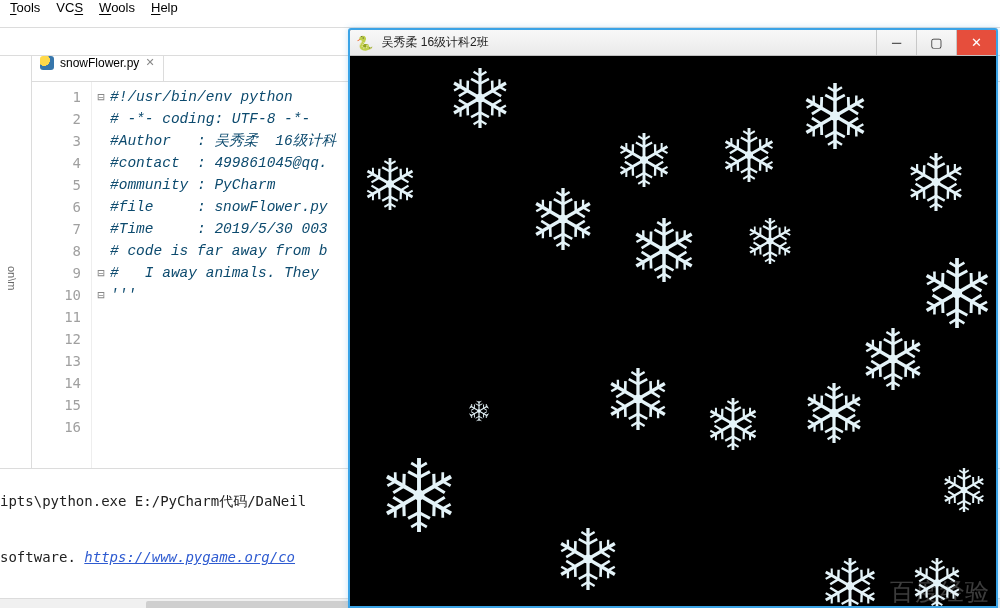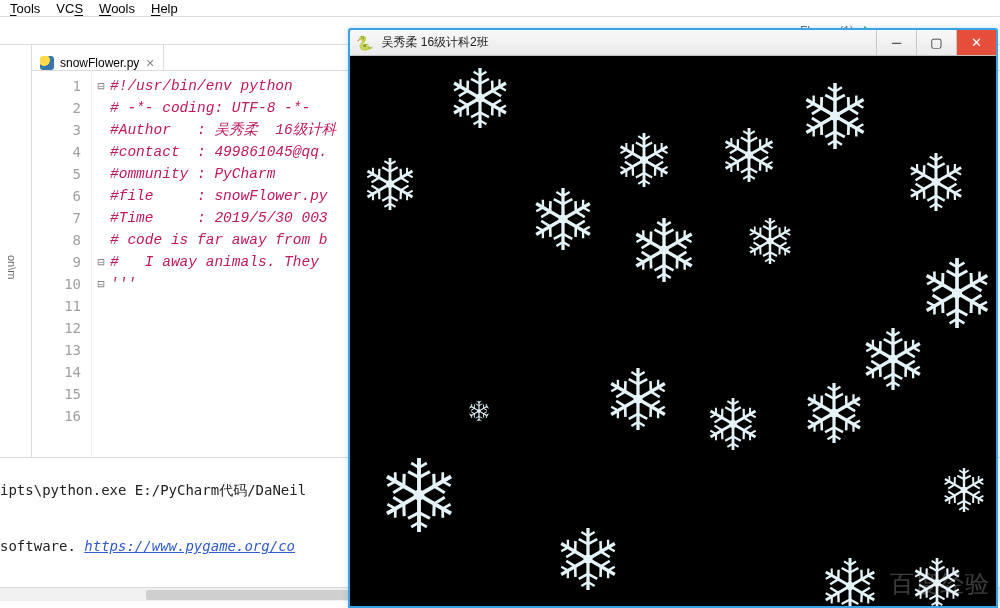--- a/index.html
+++ b/index.html
@@ -7,23 +7,23 @@
       width: 1000px;
       height: 608px;
       font-family: "Segoe UI", Arial, sans-serif;
       font-size: 13px;
       background: #fff;
       position: relative;
       overflow: hidden;
     }
     
     .menubar {
-      height: 17px;
+      height: 28px;
       display: flex;
-      align-items: flex-end;
+      align-items: flex-start;
       padding: 0 4px;
       border-bottom: 1px solid #dcdcdc;
       gap: 4px;
     }
     .menubar .menu-item {
       padding: 0 6px;
       cursor: pointer;
     }
     .underline { text-decoration: underline; text-underline-offset: 2px; }
 
@@ -63,21 +63,21 @@
       flex-direction:column;
     }
     .tabs {
       height: 26px;
       display:flex;
       align-items:stretch;
       border-bottom:1px solid #dcdcdc;
     }
     .tab {
       display:flex;
-      align-items:flex-end;
+      align-items:flex-start;
       gap:6px;
       padding:0 8px;
       border-right:1px solid #dcdcdc;
       background:#fff;
       font-size:12px;
       cursor:pointer;
     }
     .py-icon {
       width:14px; height:14px;
       display:inline-block;
@@ -118,21 +118,21 @@
     .code {
       flex:1;
       font-family: Consolas, "Courier New", monospace;
       font-size: 14.5px;
       line-height: 22px;
       padding: 4px 0 0 0;
       white-space: pre;
       color:#333;
       font-style: italic;
     }
-    .code .c { color:#be185d; }
+    .code .c { color:#0c4a6e; }
 
     
     .console {
       border-top:1px solid #dcdcdc;
       padding: 18px 8px 8px 0;
       font-family: Consolas, monospace;
       font-size: 14px;
       line-height: 28px;
       color:#222;
       position:relative;
@@ -201,21 +201,21 @@
     .winbtn.close { background:#e64e3c; color:#fff;}
     .snow-area {
       position:absolute;
       left:0; top:26px; right:0; bottom:0;
       background:#000;
     }
     .sf { position:absolute; fill:#e6f4f9; }
     
     .watermark {
       position:absolute;
-      right:10px; bottom:8px;
+      right:10px; bottom:0;
       font-size:24px;
       font-weight:500;
       color:rgba(240,240,240,0.25);
       font-family:"Microsoft YaHei", sans-serif;
       letter-spacing:1px;
     }
   </style>
 </head>
 <body>
 

